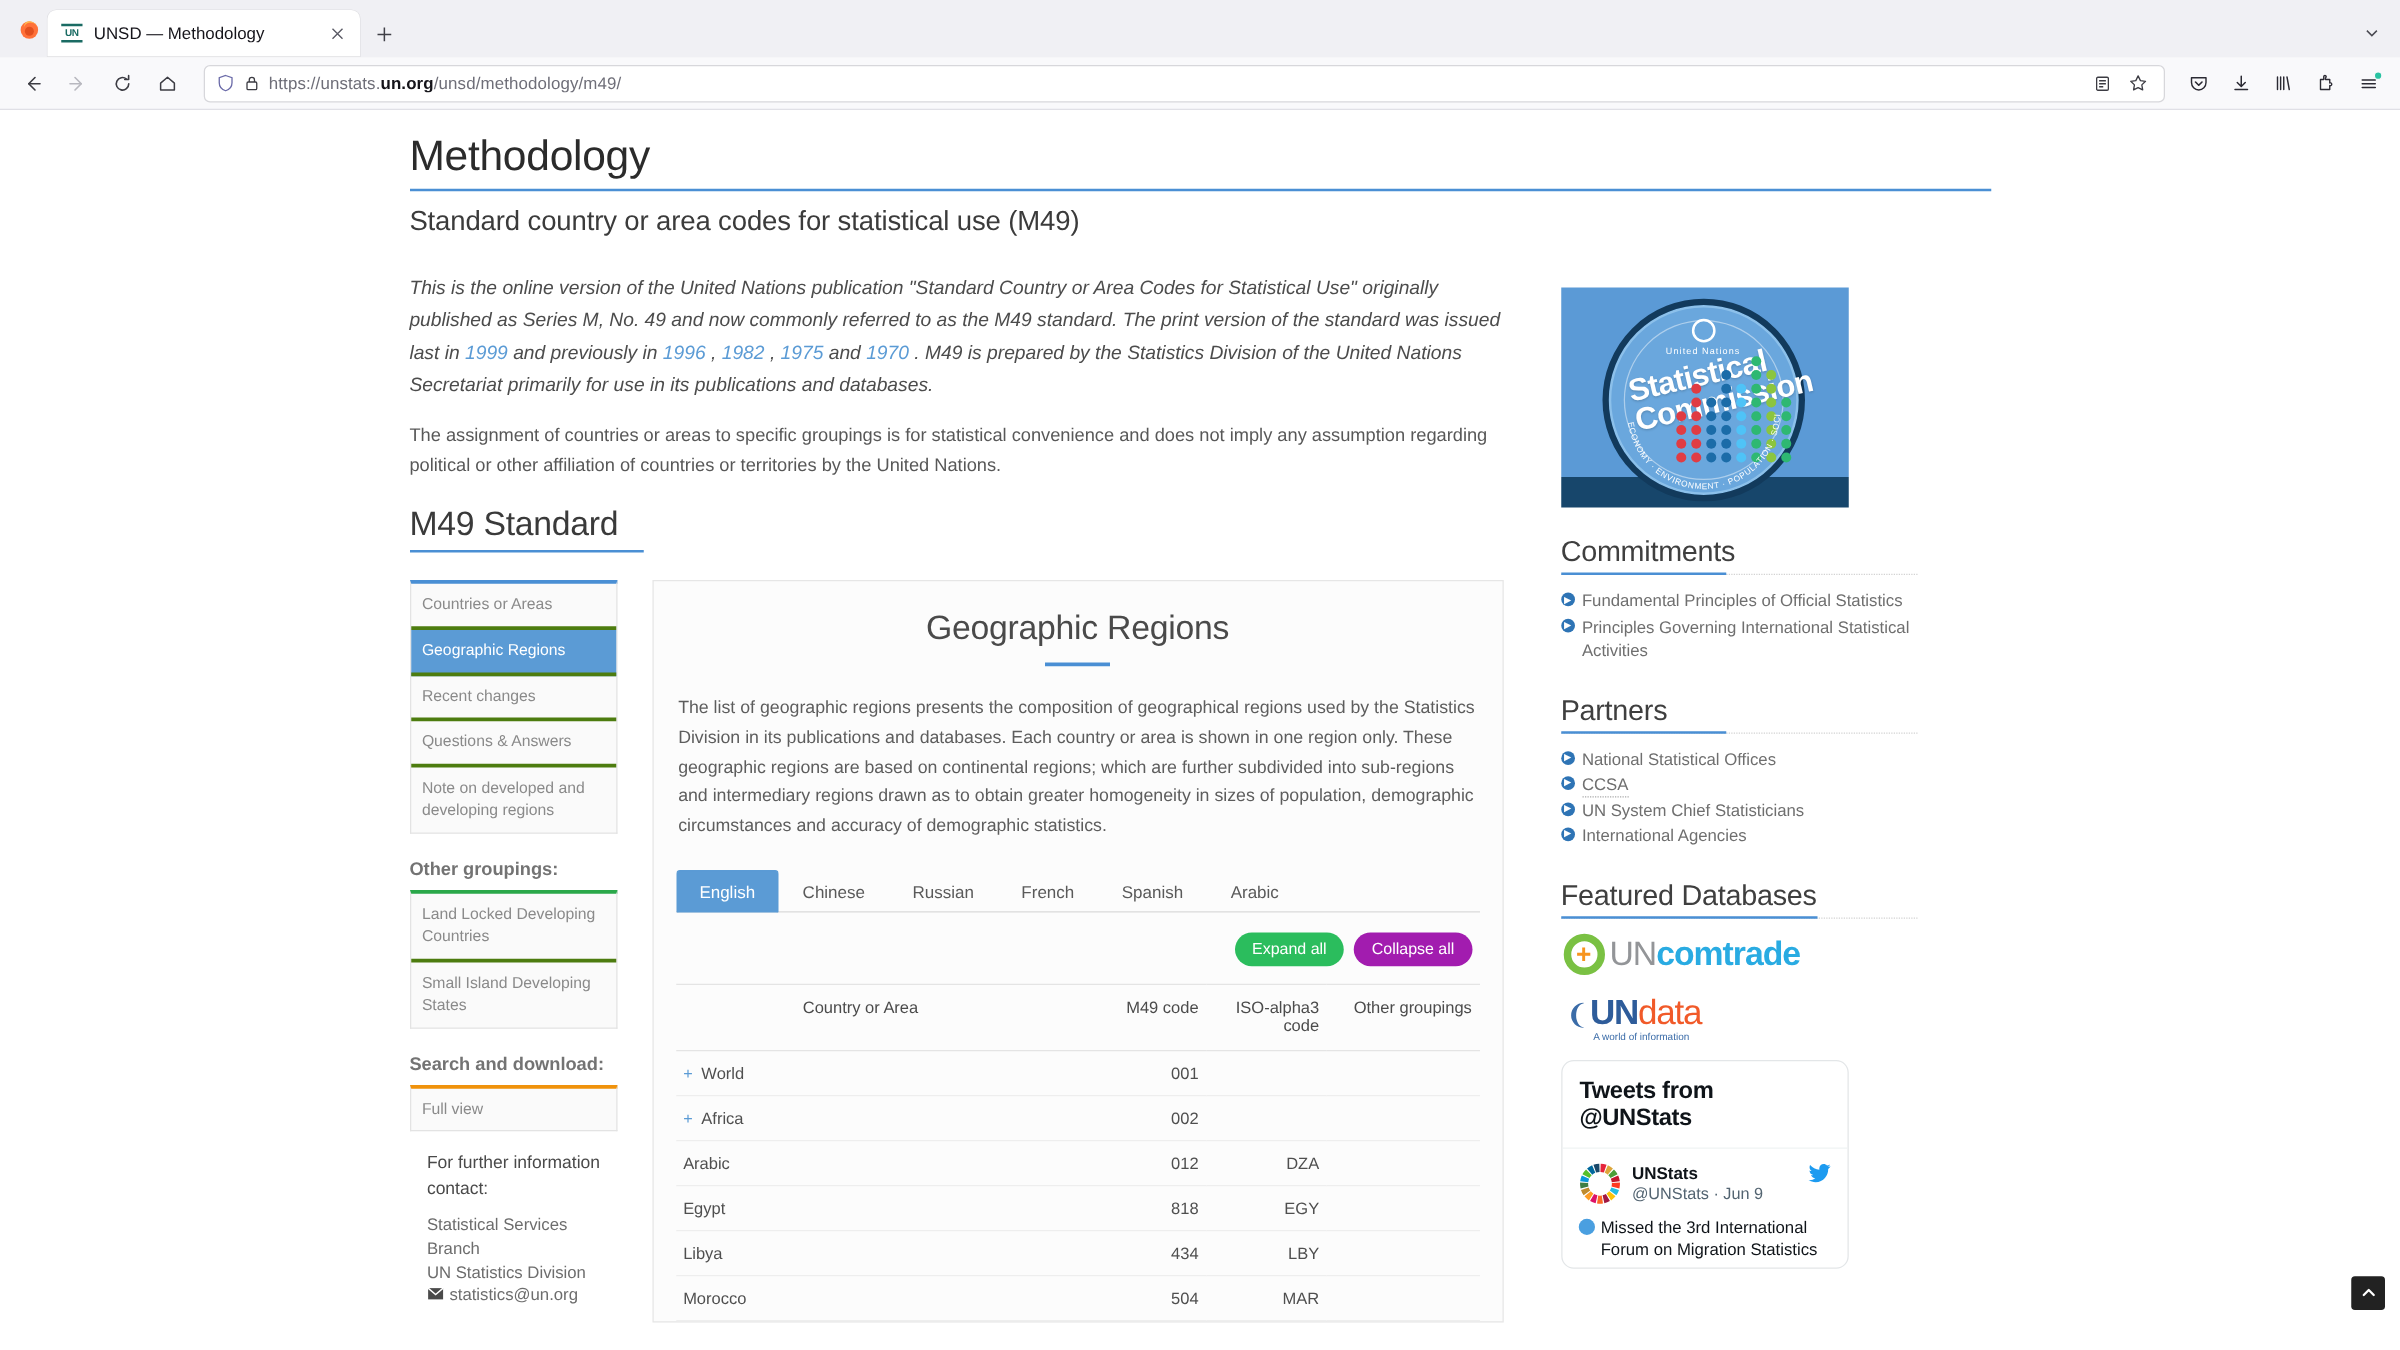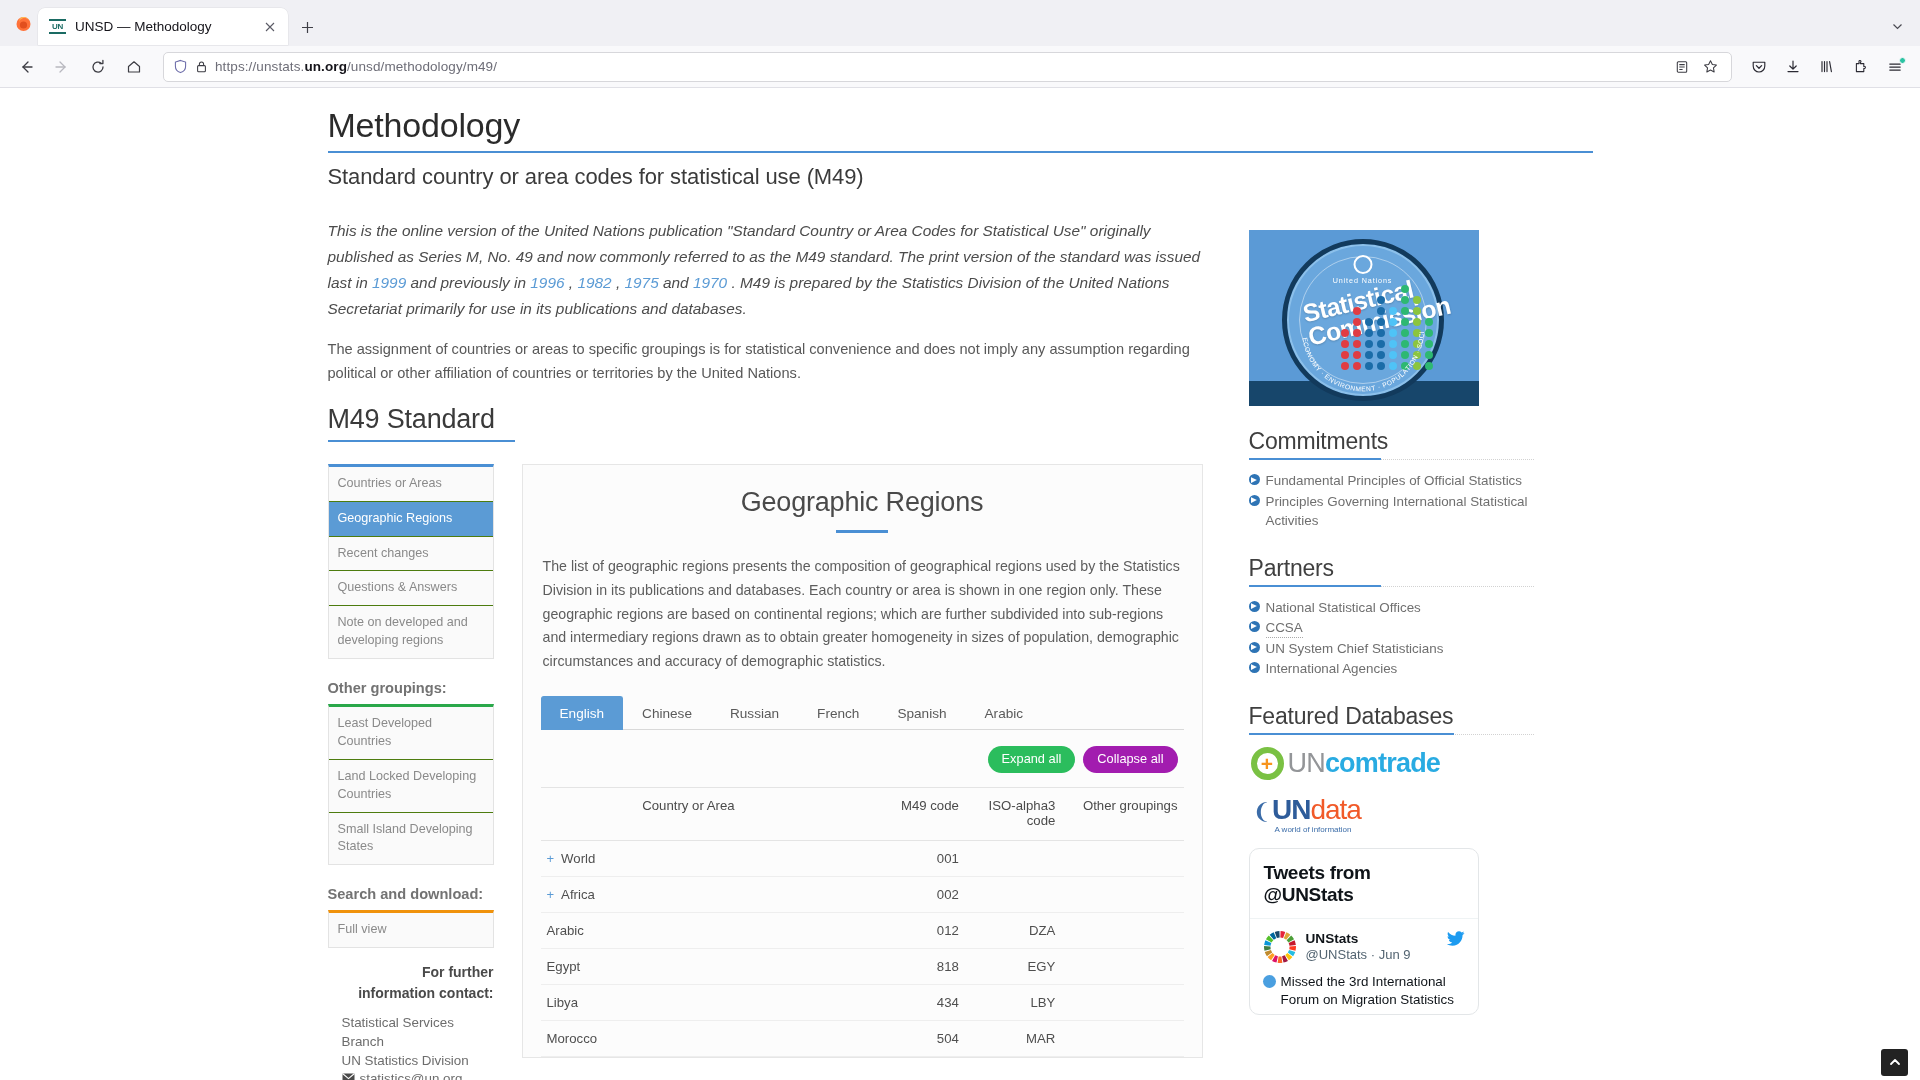--- a/index.html
+++ b/index.html
@@ -219,36 +219,36 @@
 
   
   .leftnav { width: 166px; flex: none; }
   .navlist { border: 1px solid #e3e3e3; border-top: 3px solid #4a8fd4; background: #fafafa; }
   .navlist.green { border-top-color: #2aa84a; }
   .navlist.orange { border-top-color: #f0920b; }
   .navlist .navitem {
     padding: 8px 9px;
     font-size: 12.6px;
     color: #8a8a8a;
-    border-bottom: 1px solid #4d7c0f;
+    border-bottom: 3px solid #4d7c0f;
     line-height: 1.42;
   }
   .navlist .navitem:last-child { border-bottom: none; }
   .navlist .navitem.active {
     background: #5b9bd5;
     color: #ffffff;
   }
   .groupings-head {
     font-size: 14.6px;
     font-weight: 700;
     color: #737373;
     margin: 21px 0 8px 0;
   }
   .contact-box { padding: 14px 0 0 14px; }
-  .contact-head { font-size: 14px; font-weight: 700; color: #4a4a4a; line-height: 1.45; margin-bottom: 10px; text-align: right; }
+  .contact-head { font-size: 14px; font-weight: 400; color: #4a4a4a; line-height: 1.45; margin-bottom: 10px; }
   .contact-line { font-size: 13.4px; color: #6d6d6d; line-height: 1.42; }
   .contact-mail { display: flex; align-items: center; gap: 5px; font-size: 13.4px; color: #6d6d6d; margin-top: 1px; }
 
   
   .panel {
     flex: 1;
     border: 1px solid #e6e6e6;
     background: #fcfcfc;
     padding: 22px 18px 0 18px;
     min-height: 560px;
@@ -614,21 +614,20 @@
               <div class="navlist" id="primary-nav">
                     <div class="navitem"><span>Countries or Areas</span></div>
                     <div class="navitem active"><span>Geographic Regions</span></div>
                     <div class="navitem"><span>Recent changes</span></div>
                     <div class="navitem"><span>Questions &amp; Answers</span></div>
                     <div class="navitem"><span>Note on developed and developing regions</span></div>
                   </div>
 
               <div class="groupings-head">Other groupings:</div>
               <div class="navlist green" id="groupings-nav">
-                    <div class="navitem"><span>Least Developed Countries</span></div>
                     <div class="navitem"><span>Land Locked Developing Countries</span></div>
                     <div class="navitem"><span>Small Island Developing States</span></div>
                   </div>
 
               <div class="groupings-head">Search and download:</div>
               <div class="navlist orange" id="search-nav">
                     <div class="navitem"><span>Full view</span></div>
                   </div>
 
               <div class="contact-box">

